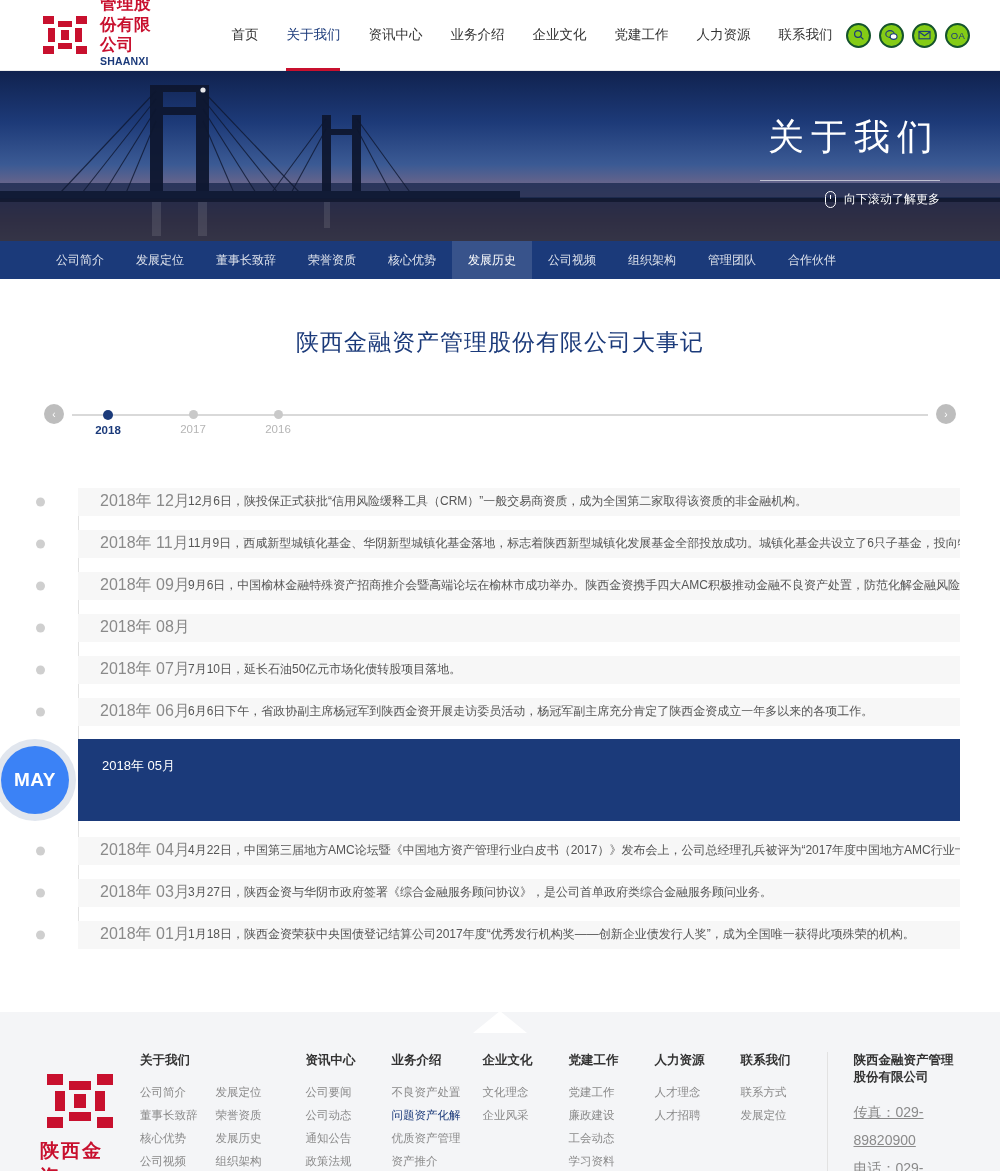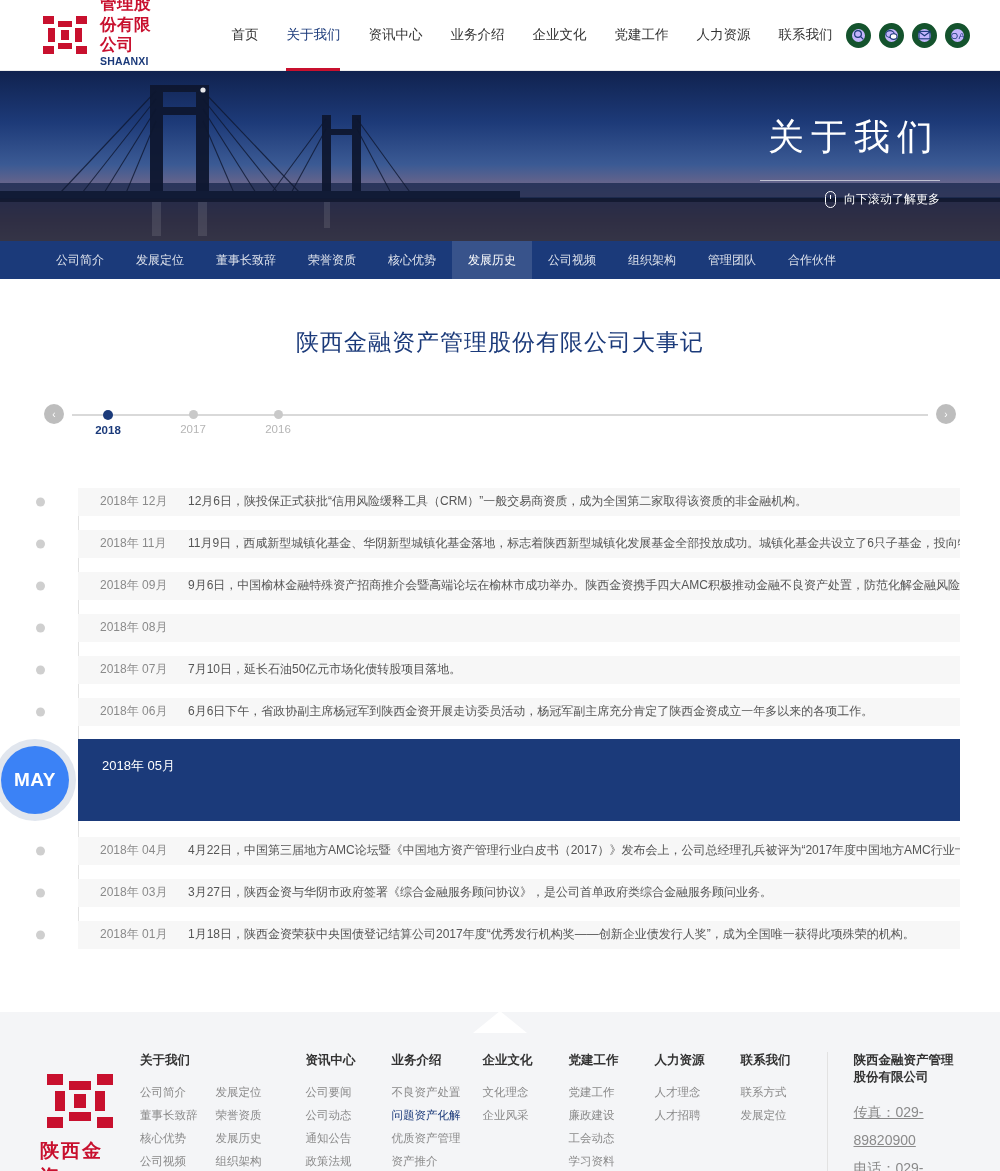--- a/index.html
+++ b/index.html
@@ -43,23 +43,23 @@
     white-space: nowrap;
   }
   .nav-item.active { color: #1b3a7a; }
   .nav-item.active:after {
     content: ""; position: absolute; bottom: 0; left: 14px; right: 14px;
     height: 3px; background: #c8102e;
   }
   .head-icons { display: flex; gap: 8px; margin-left: auto; align-items: center; }
   .hicon {
     width: 25px; height: 25px; border-radius: 50%;
-    border: 6px solid #14532d; color: #1b3a7a;
+    border: 2px solid #14532d; color: #1b3a7a;
     display: flex; align-items: center; justify-content: center;
-    font-size: 11px; cursor: pointer; background: #c4b5fd;
+    font-size: 11px; cursor: pointer; background: #84cc16;
   }
   .hicon.oa { font-size: 9.5px; letter-spacing: .3px; }
 
   
   .hero {
     height: 170px; position: relative; overflow: hidden;
     background: linear-gradient(170deg,#1d2f6b 0%, #2b4a8f 32%, #3f5c9c 48%, #6b5f86 62%, #9c6b70 74%, #d08a62 86%, #efb57c 100%);
   }
   .hero-sky {
     position:absolute; inset:0;
@@ -146,21 +146,21 @@
   }
   .tl-dot {
     position: absolute; left: -42px; top: 50%; transform: translateY(-50%);
     width: 9px; height: 9px; border-radius: 50%; background: #cfcfcf;
   }
   .tl-card {
     flex: 1; background: #f7f7f7; height: 28px; display: flex; align-items: center;
     padding: 0 10px 0 22px; font-size: 12px; color: #555; overflow: hidden;
     white-space: nowrap;
   }
-  .tl-date { color: #8a8a8a; width: 88px; flex: none; font-size: 12px; }
+  .tl-date { color: #8a8a8a; width: 88px; flex: none; font-size: 16px; }
   .tl-text { color: #555; font-size: 12px; }
   .tl-gap { height: 7px; }
 
   
   .tl-hl-wrap { position: relative; margin: 10px 0 12px; }
   .tl-hl-badge {
     position: absolute; left: -77px; top: 50%; transform: translateY(-50%);
     width: 68px; height: 68px; border-radius: 50%;
     background: #3b82f6; color: #fff; font-size: 19px; font-weight: bold;
     display: flex; align-items: center; justify-content: center;

